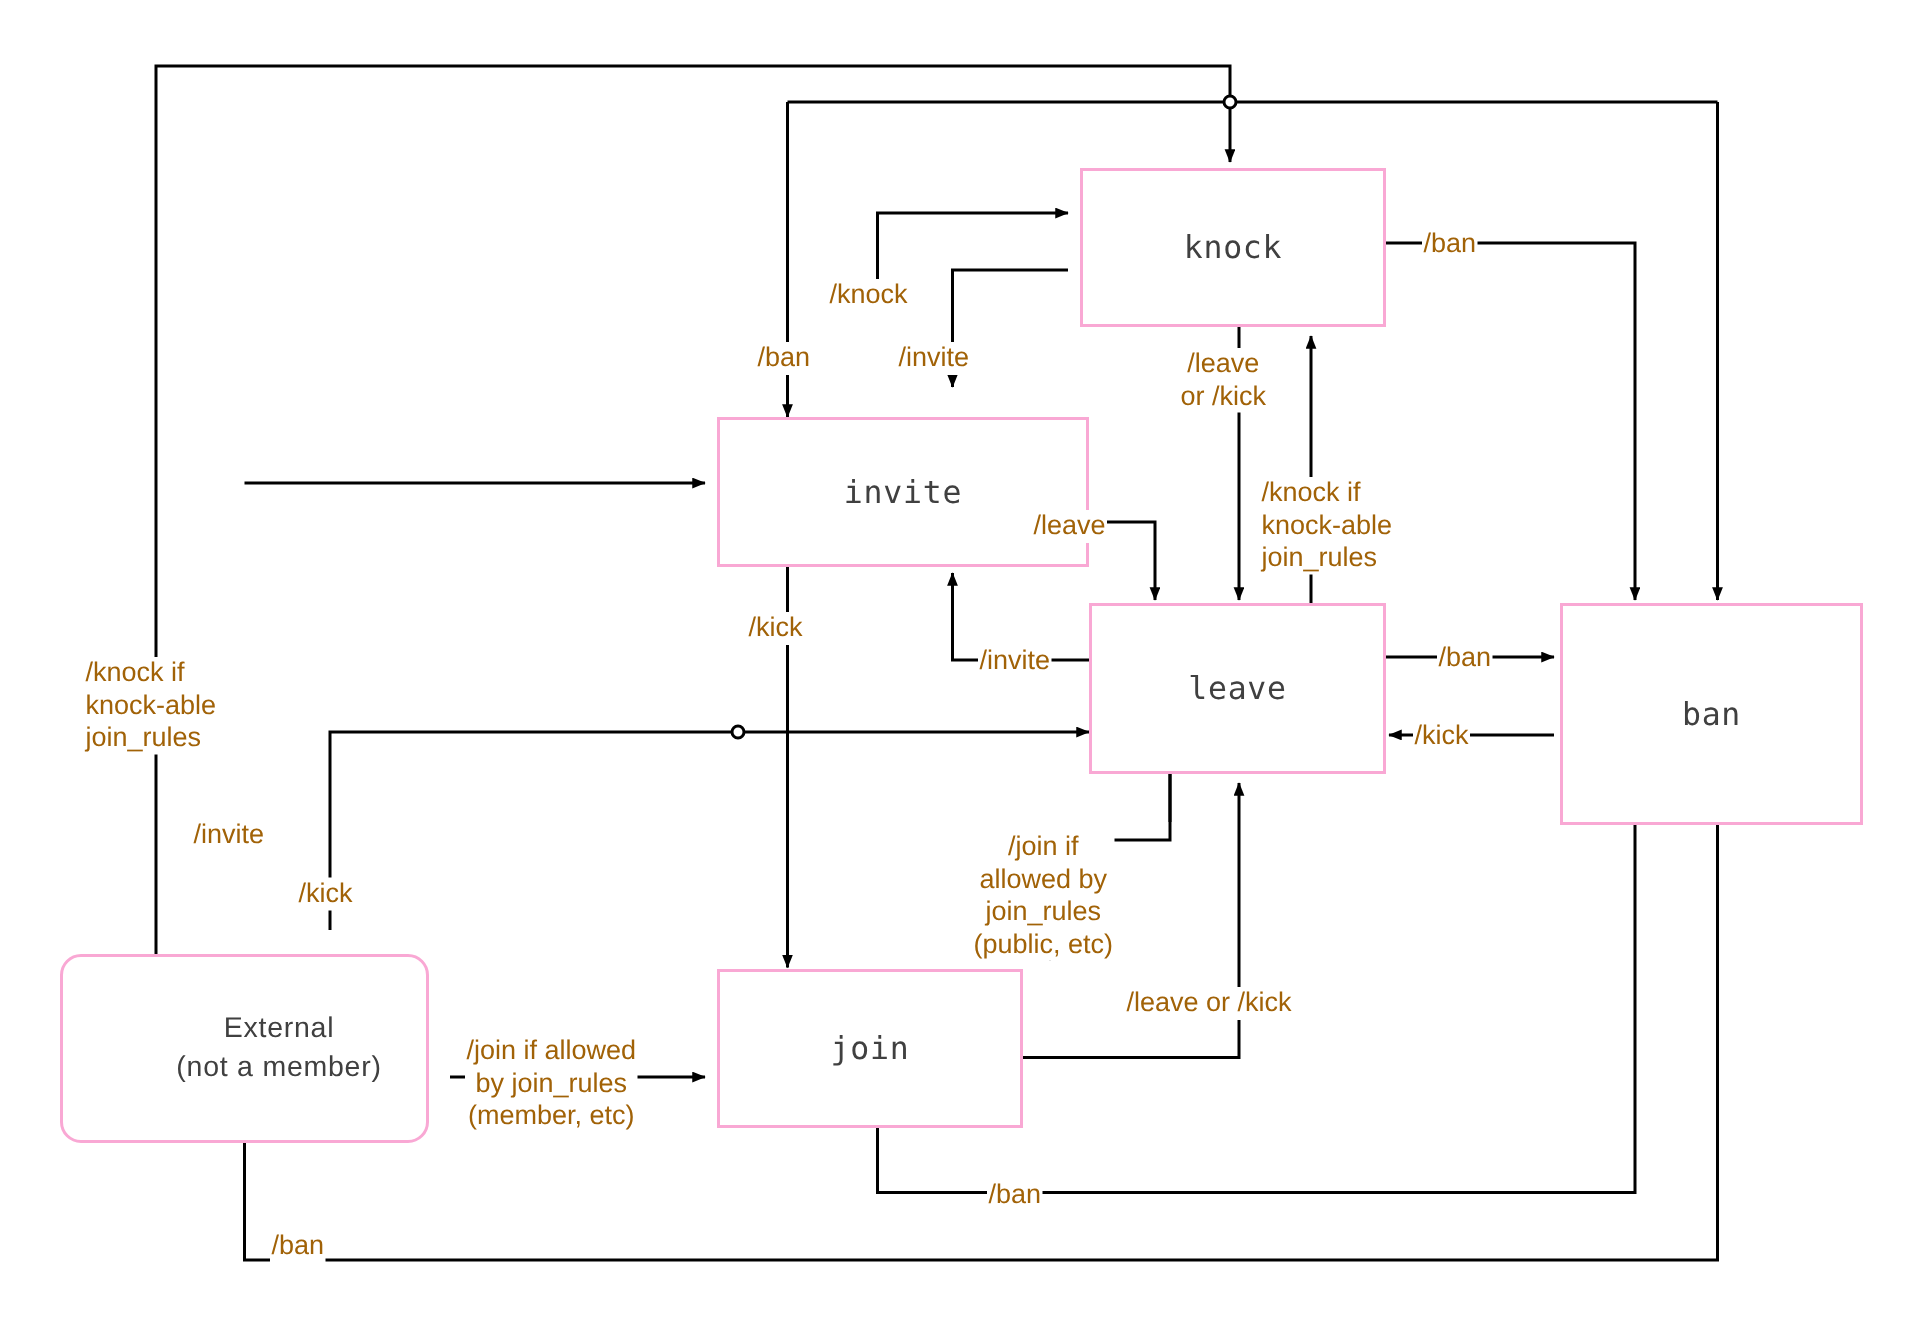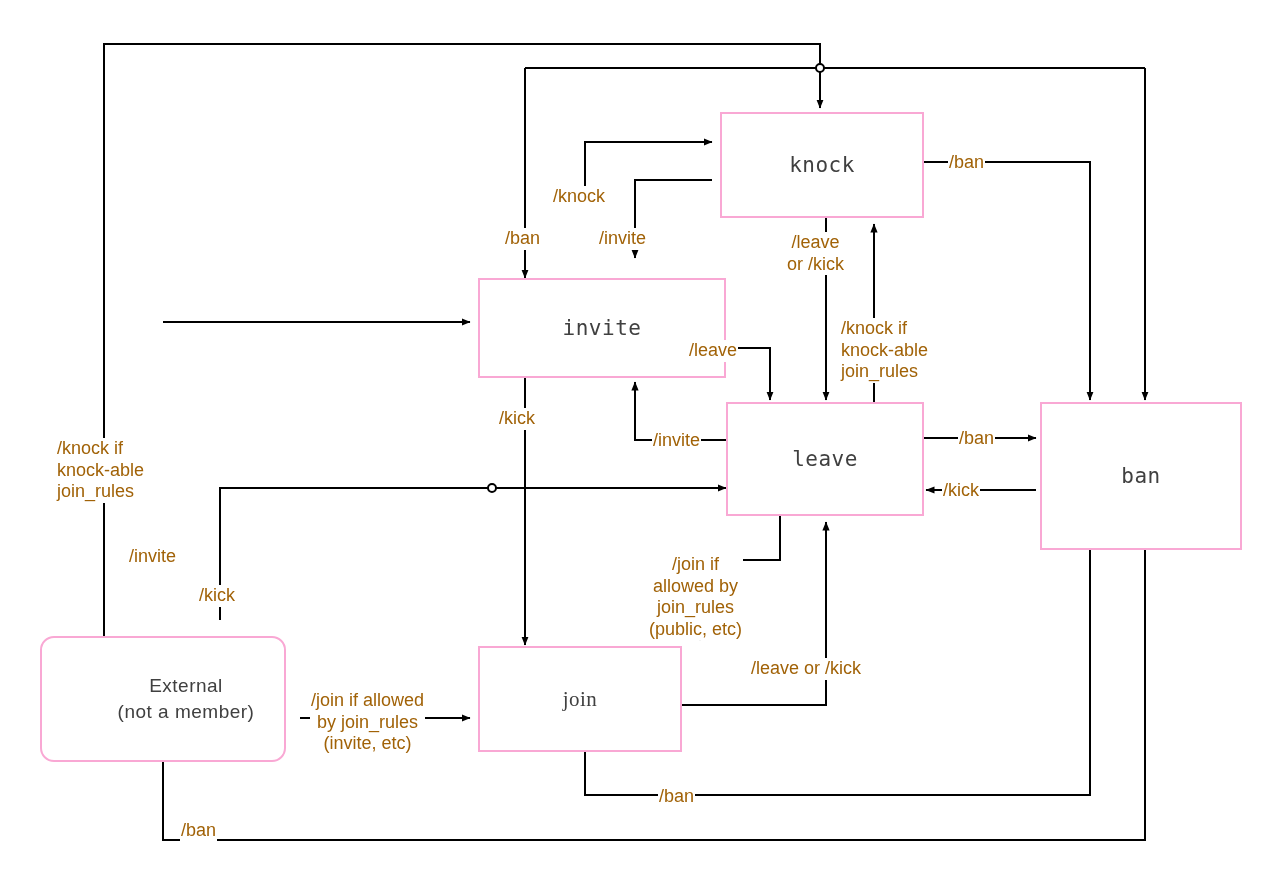--- a/index.html
+++ b/index.html
@@ -132,33 +132,33 @@
   </div>
 
   <div class="node" style="left:726px; top:402px; width:198px; height:114px;">
     <span>leave</span>
   </div>
 
   <div class="node" style="left:1040px; top:402px; width:202px; height:148px;">
     <span>ban</span>
   </div>
 
-  <div class="node" style="left:478px; top:646px; width:204px; height:106px;font-family:Liberation Serif, serif;">
+  <div class="node" style="left:478px; top:646px; width:204px; height:106px;">
     <span>join</span>
   </div>
 
   <div class="edge-label" style="left:56px; top:438px;">/knock if
 knock-able
 join_rules</div>
   <div class="edge-label" style="left:128px; top:546px;">/invite</div>
   <div class="edge-label" style="left:198px; top:585px;">/kick</div>
   <div class="edge-label" style="left:180px; top:820px;">/ban</div>
   <div class="edge-label center" style="left:310px; top:690px;">/join if allowed
 by join_rules
-(invite, etc)</div>
+(member, etc)</div>
 
   <div class="edge-label" style="left:504px; top:228px;">/ban</div>
   <div class="edge-label" style="left:552px; top:186px;">/knock</div>
   <div class="edge-label" style="left:598px; top:228px;">/invite</div>
   <div class="edge-label" style="left:948px; top:152px;">/ban</div>
   <div class="edge-label center" style="left:786px; top:232px;">/leave
 or /kick</div>
   <div class="edge-label" style="left:840px; top:318px;">/knock if
 knock-able
 join_rules</div>

